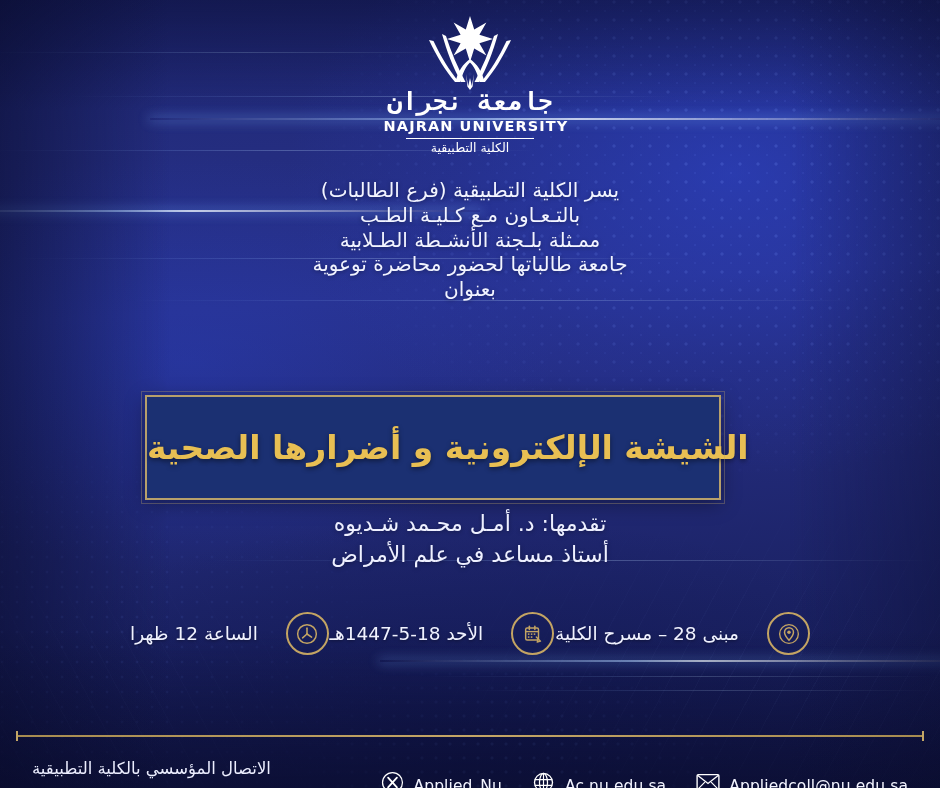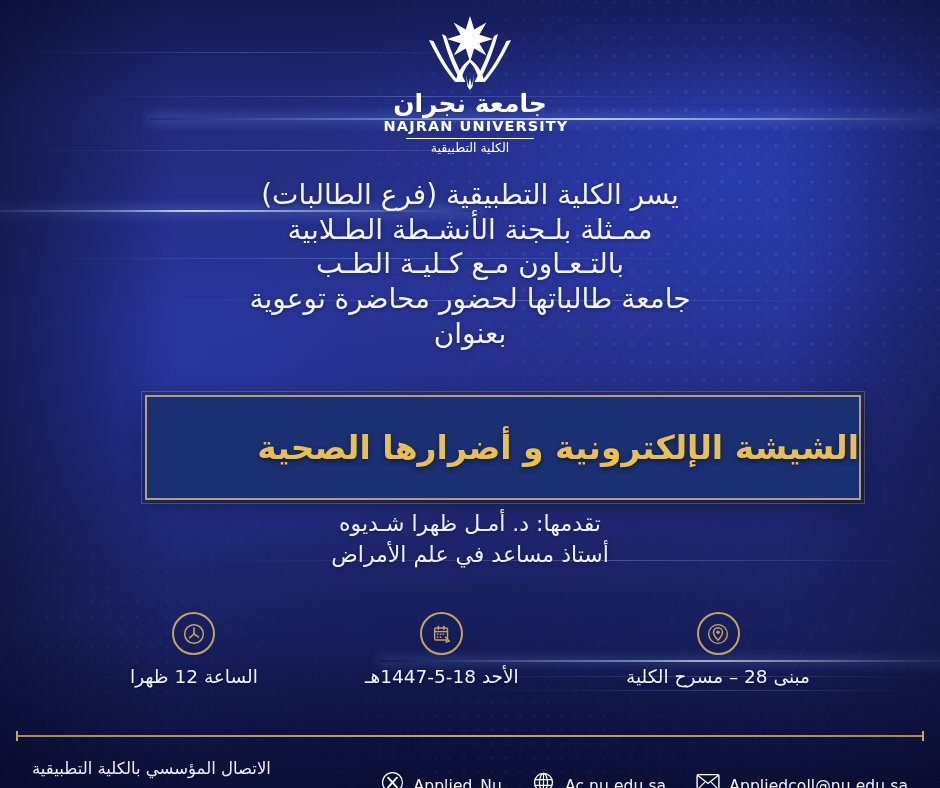--- a/index.html
+++ b/index.html
@@ -99,20 +99,21 @@
   }
   .logo-emblem { display: block; }
   .logo-wordmark-ar {
     font-size: 25px;
     font-weight: 700;
     letter-spacing: 1px;
     line-height: 1;
     margin-top: 1px;
     color: #ffffff;
     direction: rtl;
+    font-family: Liberation Mono, monospace;
   }
   .logo-wordmark-en {
     font-size: 14.5px;
     font-weight: 700;
     letter-spacing: 1.1px;
     line-height: 1;
     margin-top: 3px;
     color: #ffffff;
     direction: ltr;
     padding-left: 12px;
@@ -134,44 +135,44 @@
 
   
   .intro {
     position: absolute;
     top: 178px;
     left: 50%;
     transform: translateX(-50%);
     width: 660px;
     text-align: center;
     direction: rtl;
-    font-size: 28px;
+    font-size: 20px;
     line-height: 1.24;
     font-weight: 400;
     color: #f2f4ff;
     text-shadow: 0 1px 4px rgba(0,0,0,0.35);
   }
   .intro .ln { display: block; white-space: nowrap; }
   .intro .ln.sp { letter-spacing: 2.2px; }
 
   
   .title-box {
     position: absolute;
     top: 395px;
     left: 145px;
-    width: 716px;
+    width: 576px;
     height: 105px;
     box-sizing: border-box;
     background: #1b3072;
     border: 2px solid #b7a06b;
     outline: 1px solid rgba(183,160,107,0.35);
     outline-offset: 3px;
     display: flex;
     align-items: center;
-    justify-content: flex-start;
+    justify-content: flex-end;
     box-shadow: 0 4px 18px rgba(0,0,0,0.35);
   }
   .title-text {
     direction: rtl;
     font-size: 33px;
     font-weight: 700;
     color: #e8bf53;
     letter-spacing: 0.3px;
     text-shadow: 0 2px 5px rgba(0,0,0,0.45);
     white-space: nowrap;
@@ -202,23 +203,23 @@
     transform: translateX(-50%);
     width: 680px;
     display: flex;
     flex-direction: row;
     justify-content: space-between;
     align-items: center;
     direction: rtl;
   }
   .info-item {
     display: flex;
-    flex-direction: column;
-    align-items: center;
-    gap: 11px;
+    flex-direction: row;
+    align-items: center;
+    gap: 28px;
     direction: rtl;
   }
   .info-icon {
     width: 39px;
     height: 39px;
     flex: 0 0 39px;
     border: 2px solid #c3a463;
     border-radius: 50%;
     display: flex;
     align-items: center;
@@ -343,32 +344,32 @@
         </g>
       </svg>
       <div class="logo-wordmark-ar">جامعة نجران</div>
       <div class="logo-wordmark-en">NAJRAN UNIVERSITY</div>
       <div class="logo-rule"></div>
       <div class="logo-subtitle">الكلية التطبيقية</div>
     </div>
 
     <div class="intro">
       <span class="ln">يسر الكلية التطبيقية (فرع الطالبات)</span>
+      <span class="ln sp">بالتـعـاون مـع كـليـة الطـب</span>
       <span class="ln sp">ممـثلة بلـجنة الأنشـطة الطـلابية</span>
-      <span class="ln sp">بالتـعـاون مـع كـليـة الطـب</span>
       <span class="ln">جامعة طالباتها لحضور محاضرة توعوية</span>
       <span class="ln">بعنوان</span>
     </div>
 
     <div class="title-box">
       <div class="title-text">الشيشة الإلكترونية و أضرارها الصحية</div>
     </div>
 
     <div class="speaker">
-      <span class="ln sp">تقدمها: د. أمـل ظهرا شـديوه</span>
+      <span class="ln sp">تقدمها: د. أمـل محـمد شـديوه</span>
       <span class="ln">أستاذ مساعد في علم الأمراض</span>
     </div>
 
     <div class="info-row">
 
       <div class="info-item">
         <span class="info-icon">
           <svg width="22" height="22" viewBox="0 0 24 24" aria-hidden="true">
             <circle cx="12" cy="12" r="10.2" fill="none" stroke="#c3a463" stroke-width="1.5"></circle>
             <path d="M12 5.2 c-2.7 0-4.9 2.2-4.9 4.9 0 3.5 4.9 8.7 4.9 8.7 s4.9-5.2 4.9-8.7 c0-2.7-2.2-4.9-4.9-4.9 z" fill="none" stroke="#c3a463" stroke-width="1.6"></path>

